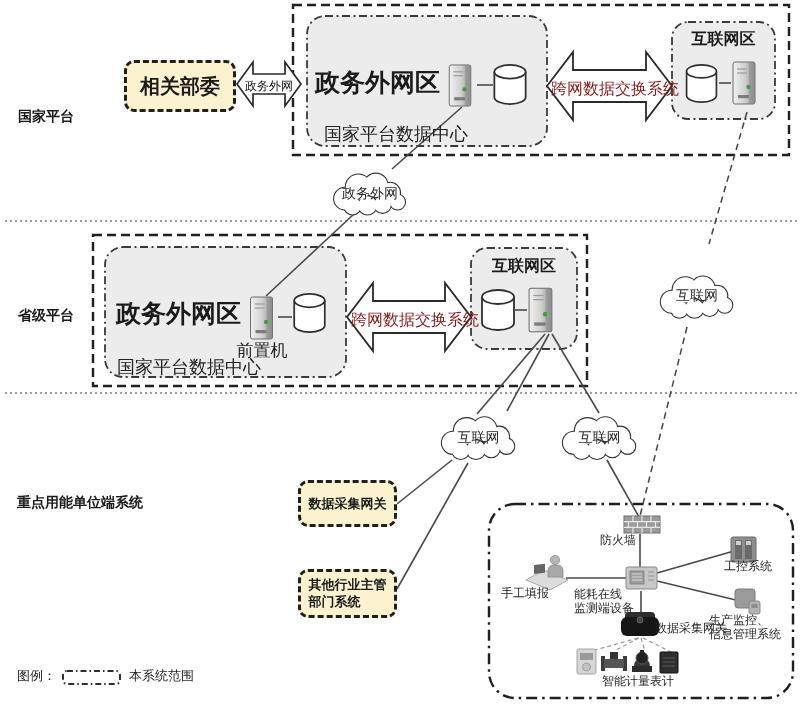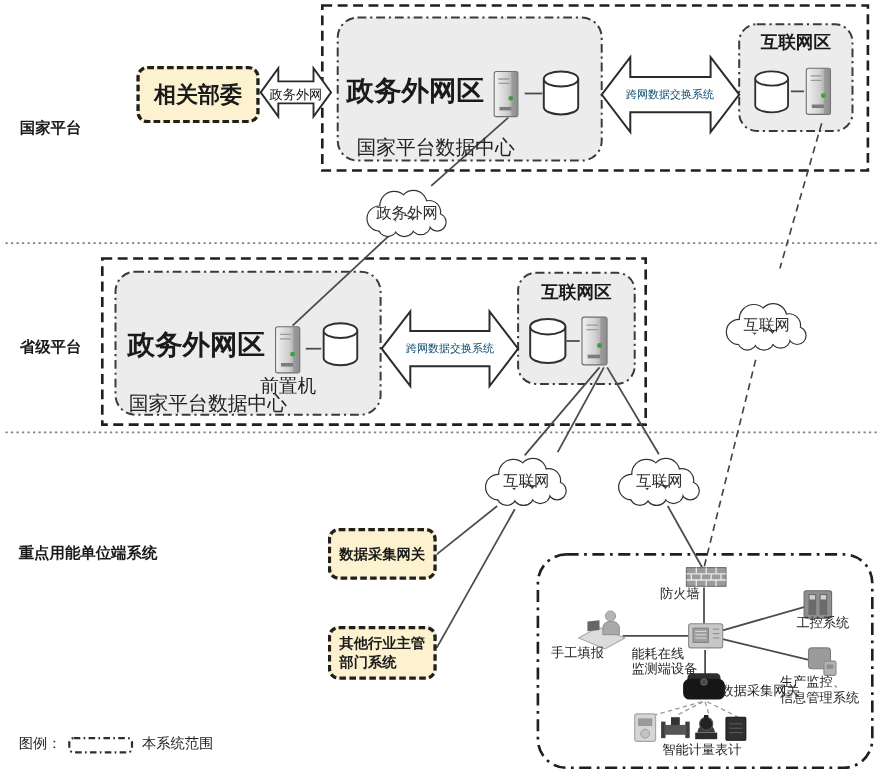--- a/index.html
+++ b/index.html
@@ -9,21 +9,21 @@
     overflow:hidden;
   }
   .abs{position:absolute;}
   .lbl{font-size:12px;line-height:1.15;white-space:nowrap;color:#1f1f1f;}
   .lbl-c{text-align:center;}
   .pre{white-space:pre-line;}
   .row-lbl{font-size:14px;font-weight:bold;white-space:nowrap;}
   .zone-title-big{font-size:25px;font-weight:bold;letter-spacing:0px;white-space:nowrap;}
   .zone-title-sm{font-size:16px;font-weight:bold;white-space:nowrap;text-align:center;}
   .zone-sub{font-size:18px;white-space:nowrap;color:#222;}
-  .arrow-lbl{font-size:10px;text-align:center;white-space:nowrap;color:#0c4a6e;}
+  .arrow-lbl{font-size:16px;text-align:center;white-space:nowrap;color:#7f1d1d;}
   .arrow-lbl-sm{font-size:12px;text-align:center;white-space:nowrap;color:#111;}
   .cloud-lbl{font-size:14px;text-align:center;white-space:nowrap;color:#2b2b2b;}
   .ybox{
     background:#FCF2D0;border:3px dashed #1f1f1f;border-radius:10px;
     display:flex;align-items:center;justify-content:center;
     font-weight:bold;text-align:left;box-sizing:border-box;
   }
 </style>
 </head>
 <body>

